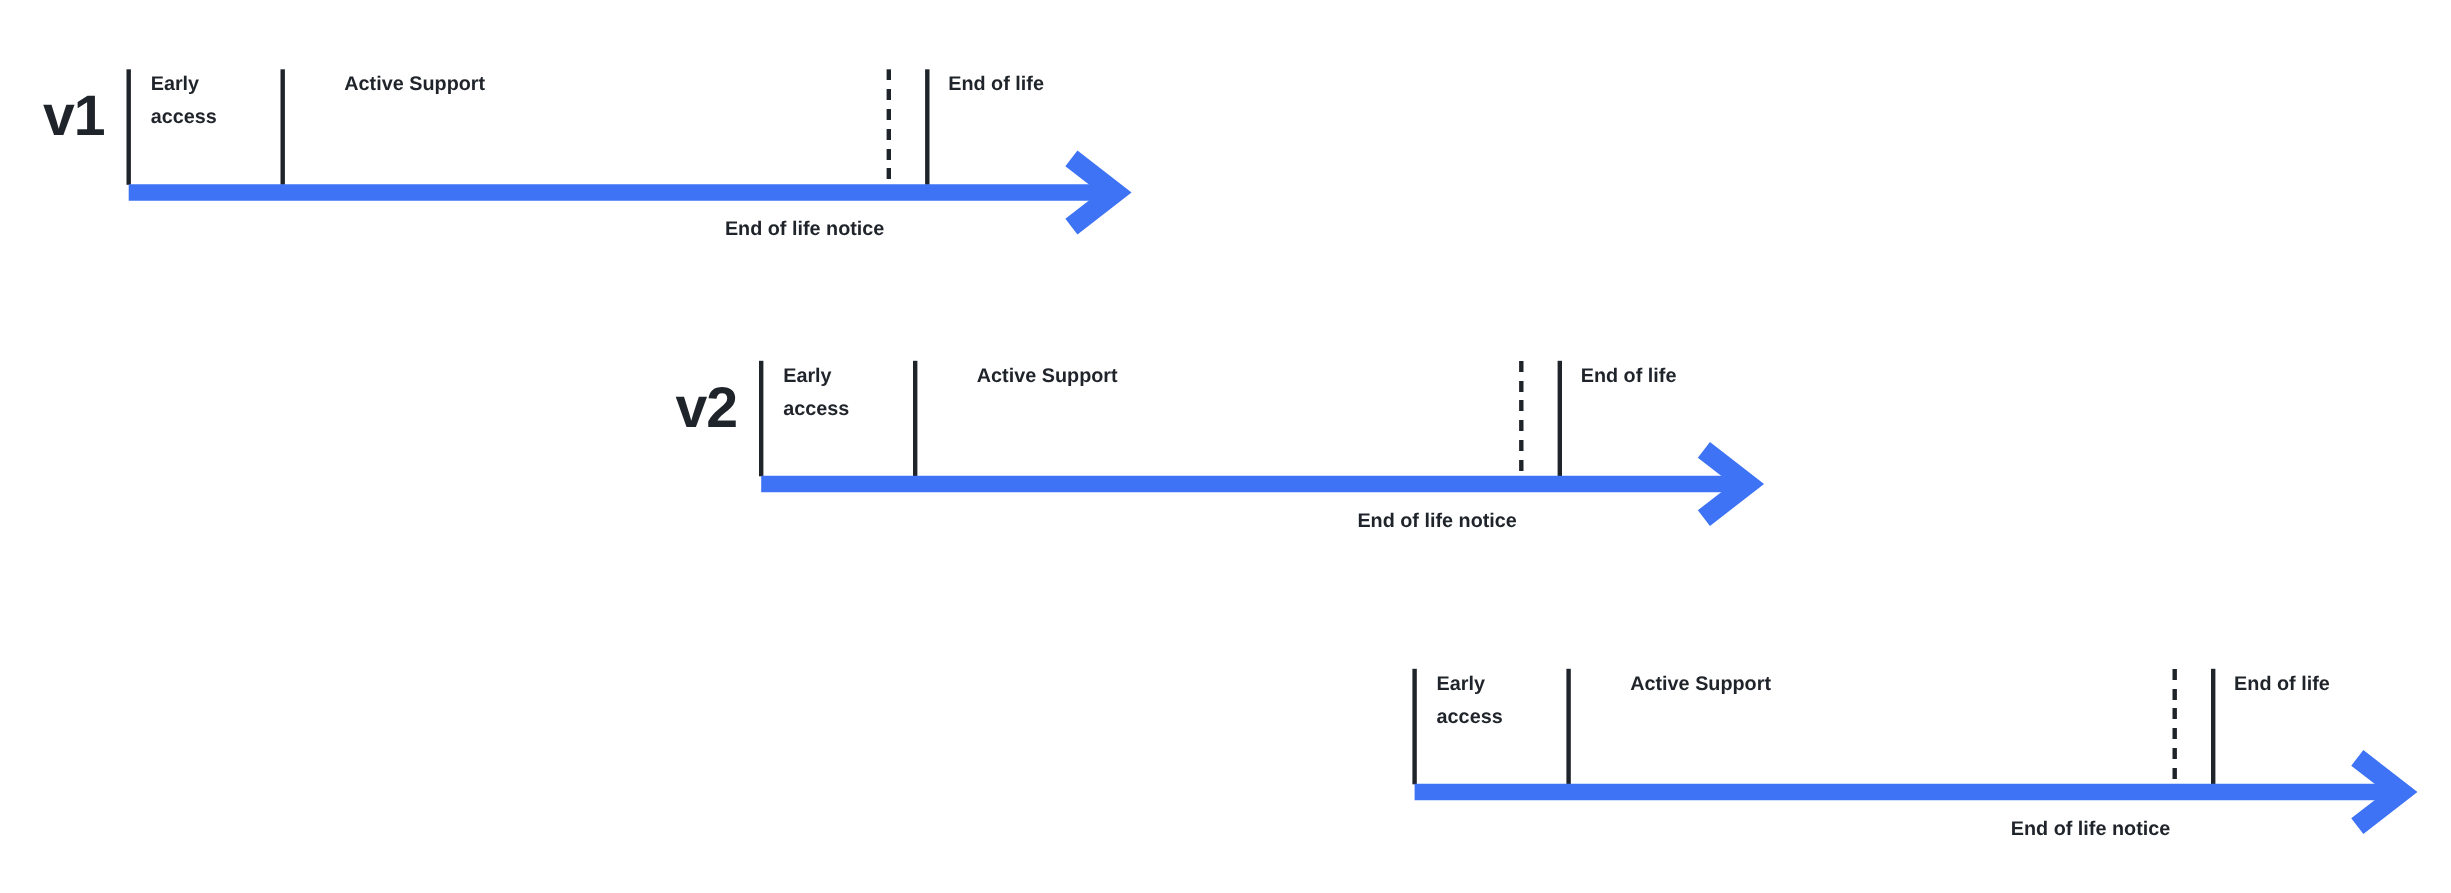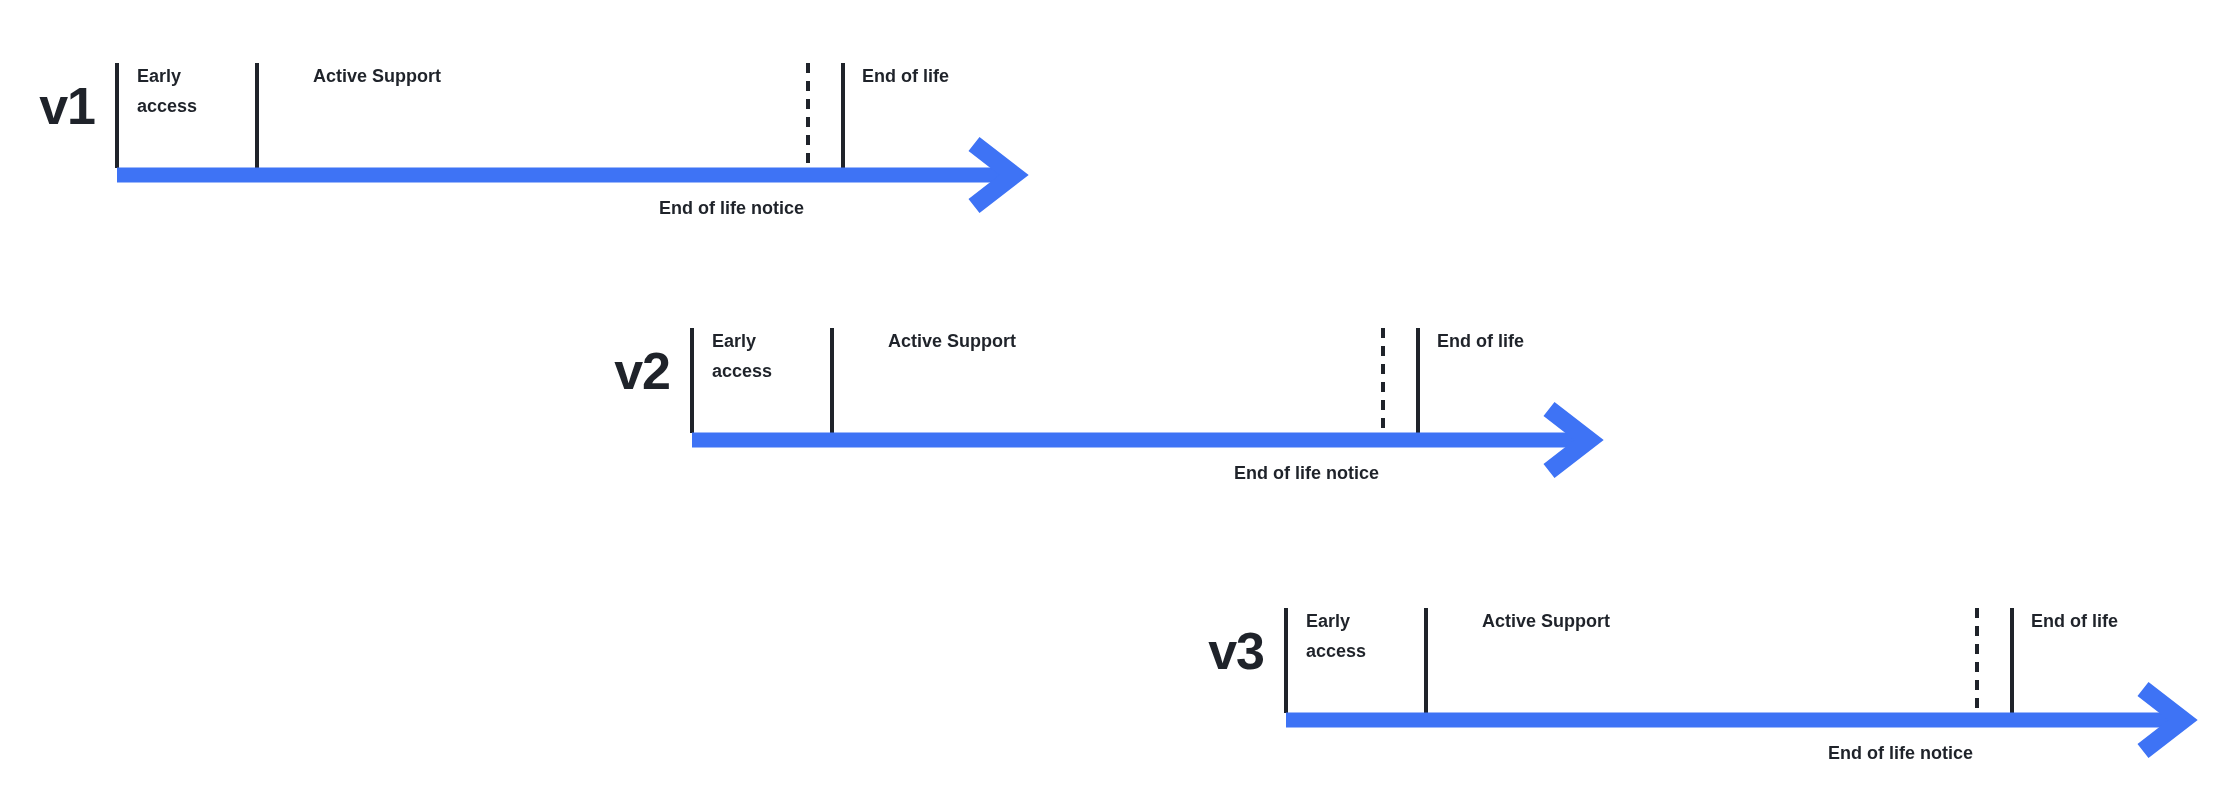--- a/index.html
+++ b/index.html
@@ -103,21 +103,20 @@
     <div class="phase phase-active">Active Support</div>
     <div class="phase phase-eol">End of life</div>
     <svg class="arrow" viewBox="0 0 920 92" xmlns="http://www.w3.org/2000/svg">
       <line class="shaft" x1="3" y1="45" x2="892" y2="45"></line>
       <polyline class="head" points="860,14 900,45 860,76"></polyline>
     </svg>
     <div class="notice">End of life notice</div>
   </div>
 
   <div class="timeline tl-2">
-    <div class="version">v3</div>
     <div class="tick tick-start"></div>
     <div class="tick tick-active"></div>
     <div class="tick-dashed"></div>
     <div class="tick tick-eol"></div>
     <div class="phase phase-early">Early access</div>
     <div class="phase phase-active">Active Support</div>
     <div class="phase phase-eol">End of life</div>
     <svg class="arrow" viewBox="0 0 920 92" xmlns="http://www.w3.org/2000/svg">
       <line class="shaft" x1="3" y1="45" x2="892" y2="45"></line>
       <polyline class="head" points="860,14 900,45 860,76"></polyline>

